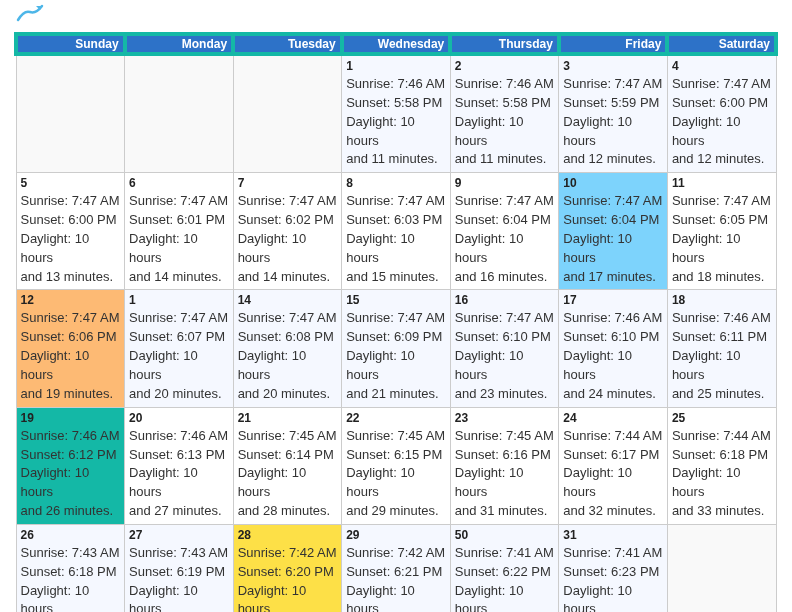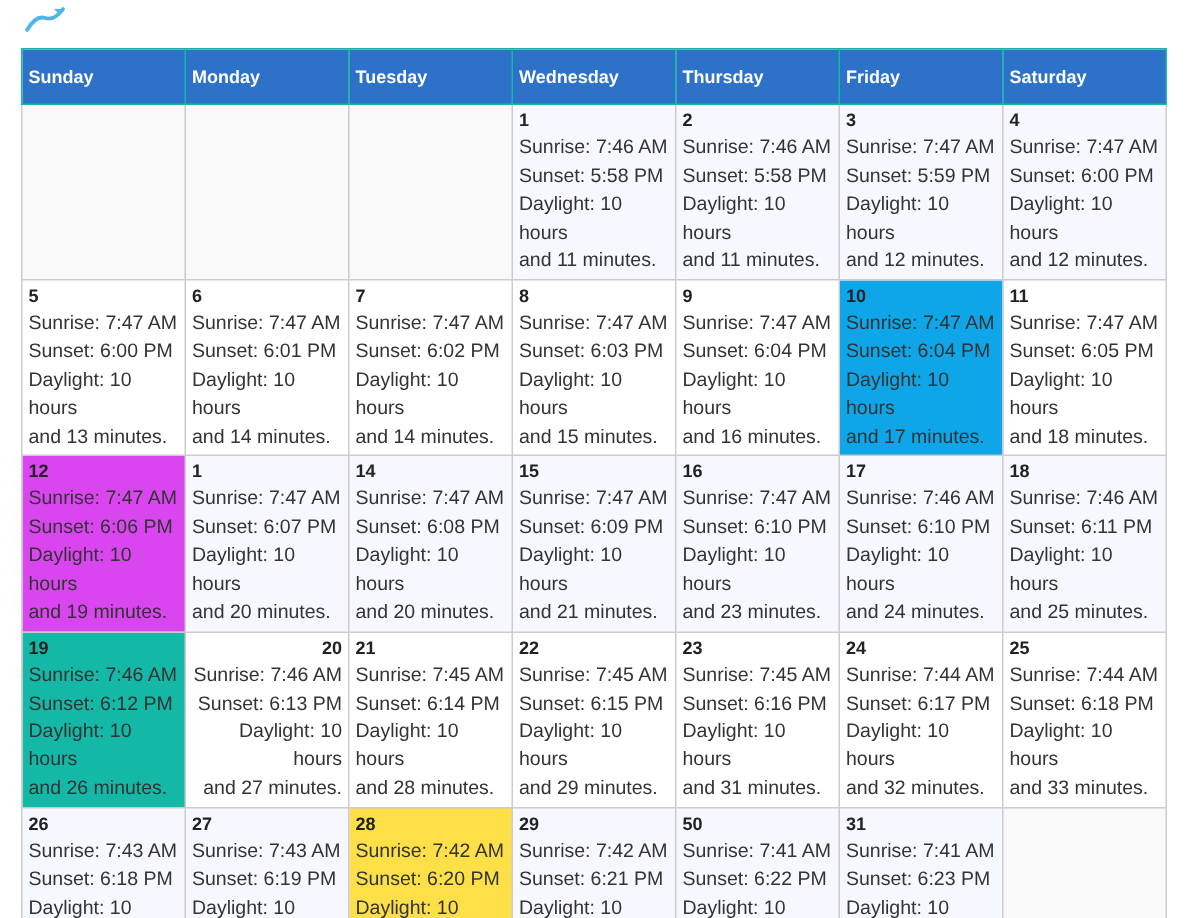--- a/index.html
+++ b/index.html
@@ -46,23 +46,23 @@
       border: 1px solid #ccc;
       border-collapse: collapse;
       width: 100%;
       table-layout: fixed;
     }
     .calendar th {
       background: #2d72c8;
       color: #fff;
       font-size: 12px;
       font-weight: bold;
-      padding: 11px 4px;
-      text-align: left;
-      border: 1px solid #14b8a6;
+      padding: 1px 4px;
+      text-align: right;
+      border: 4px solid #14b8a6;
     }
     .calendar td {
       border: 1px solid #ccc;
       vertical-align: top;
       padding: 3px 4px;
       font-size: 9.5px;
       color: #333;
       height: 88px;
       background: #fff;
     }
@@ -186,37 +186,37 @@
 Daylight: 10 hours
 and 15 minutes.</div>
           </td>
           <td style="background: rgb(255, 255, 255);">
             <span class="day-number">9</span>
             <div class="day-info" style="white-space: pre-line;">Sunrise: 7:47 AM
 Sunset: 6:04 PM
 Daylight: 10 hours
 and 16 minutes.</div>
           </td>
-          <td style="background: #0ea5e9;">
+          <td style="background: #7dd3fc;">
             <span class="day-number">10</span>
             <div class="day-info" style="white-space: pre-line;">Sunrise: 7:47 AM
 Sunset: 6:04 PM
 Daylight: 10 hours
 and 17 minutes.</div>
           </td>
           <td style="background: rgb(255, 255, 255);">
             <span class="day-number">11</span>
             <div class="day-info" style="white-space: pre-line;">Sunrise: 7:47 AM
 Sunset: 6:05 PM
 Daylight: 10 hours
 and 18 minutes.</div>
           </td>
         </tr>
         <tr>
-          <td style="background: #d946ef;">
+          <td style="background: #fdba74;">
             <span class="day-number">12</span>
             <div class="day-info" style="white-space: pre-line;">Sunrise: 7:47 AM
 Sunset: 6:06 PM
 Daylight: 10 hours
 and 19 minutes.</div>
           </td>
           <td style="background: rgb(245, 248, 255);">
             <span class="day-number">1</span>
             <div class="day-info" style="white-space: pre-line;">Sunrise: 7:47 AM
 Sunset: 6:07 PM
@@ -260,21 +260,21 @@
           </td>
         </tr>
         <tr>
           <td style="background: #14b8a6;">
             <span class="day-number">19</span>
             <div class="day-info" style="white-space: pre-line;">Sunrise: 7:46 AM
 Sunset: 6:12 PM
 Daylight: 10 hours
 and 26 minutes.</div>
           </td>
-          <td style="background: rgb(255, 255, 255); text-align: right;">
+          <td style="background: rgb(255, 255, 255);">
             <span class="day-number">20</span>
             <div class="day-info" style="white-space: pre-line;">Sunrise: 7:46 AM
 Sunset: 6:13 PM
 Daylight: 10 hours
 and 27 minutes.</div>
           </td>
           <td style="background: rgb(255, 255, 255); margin-top: 48px;">
             <span class="day-number">21</span>
             <div class="day-info" style="white-space: pre-line;">Sunrise: 7:45 AM
 Sunset: 6:14 PM

